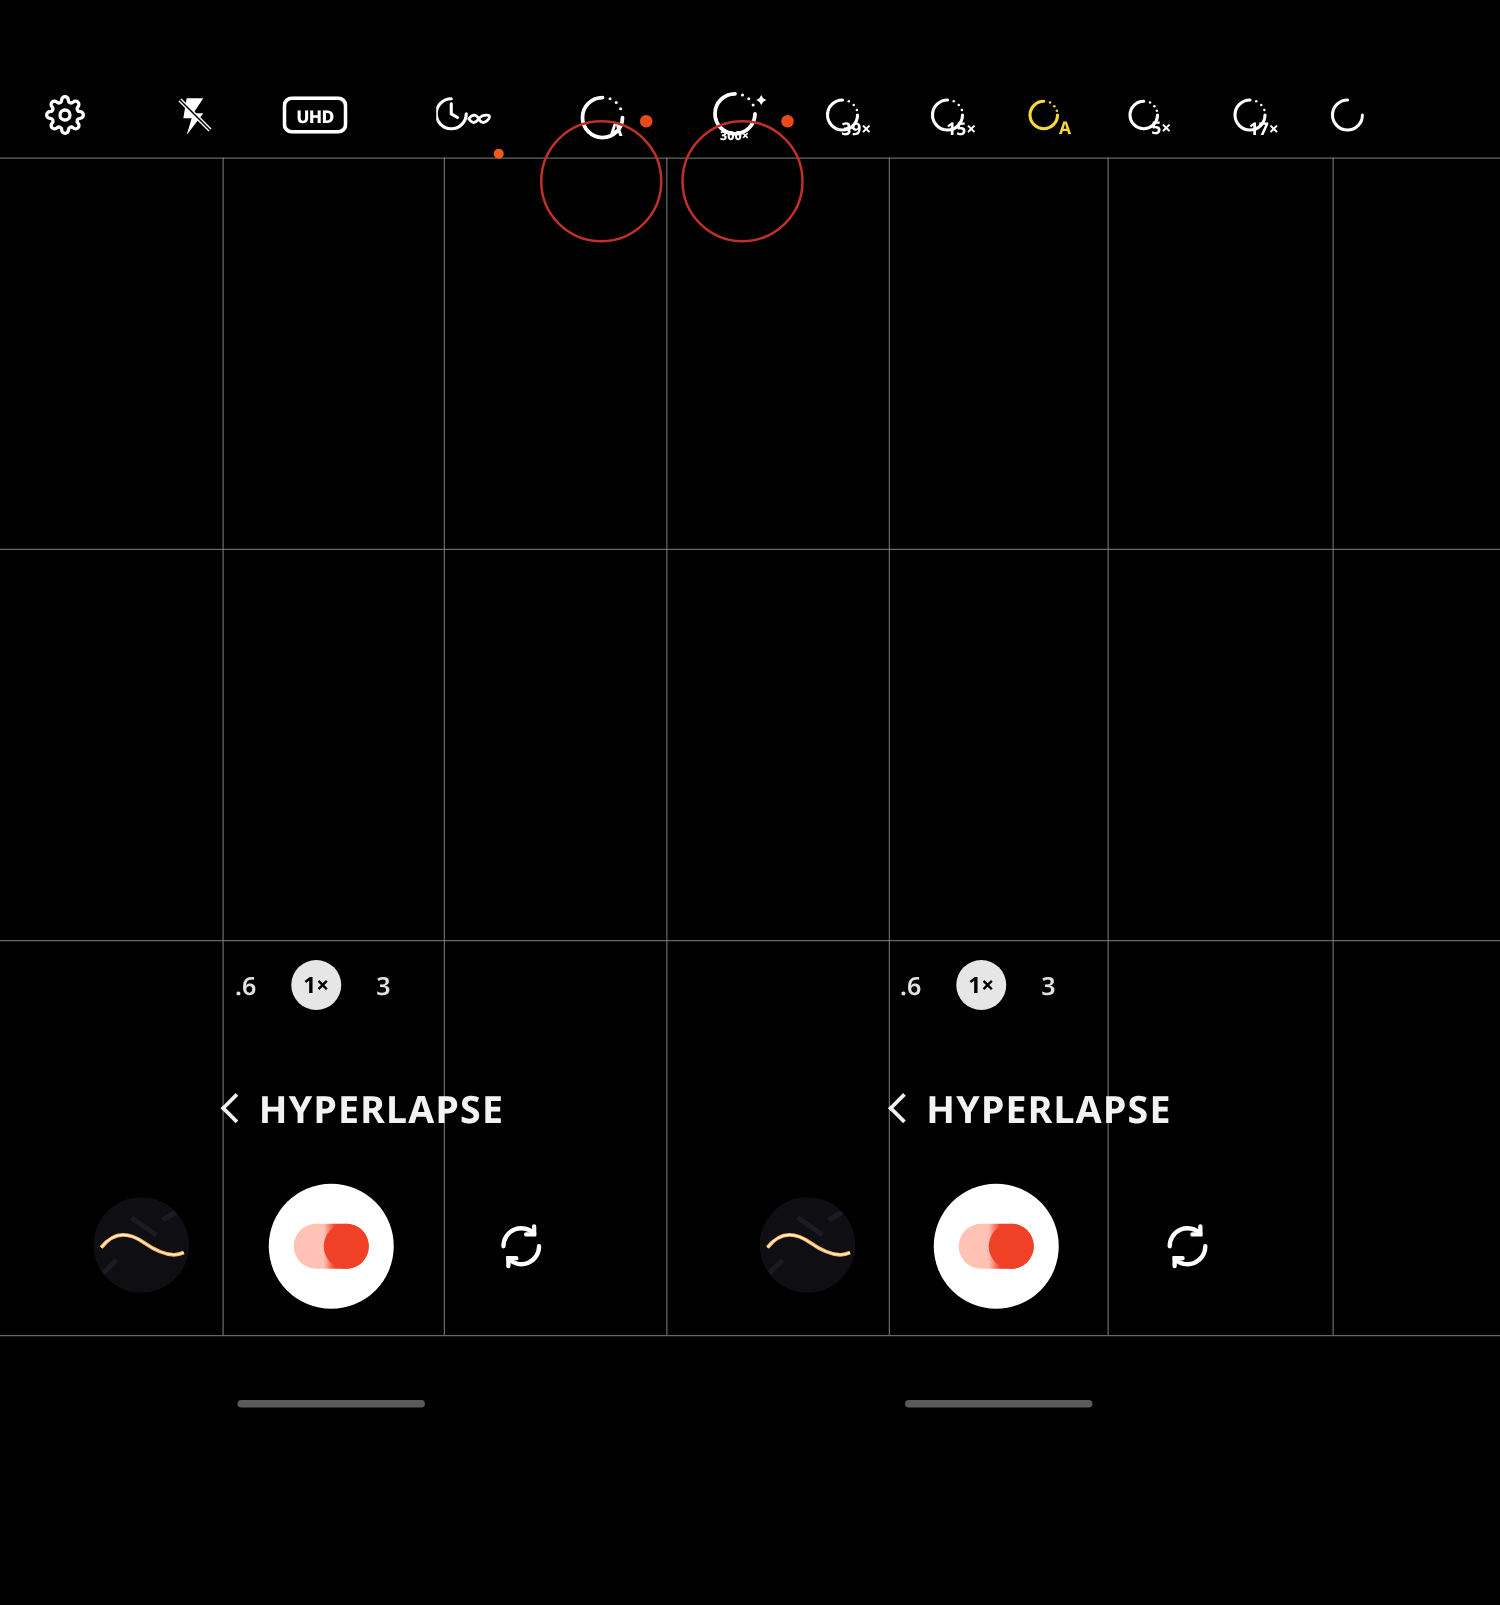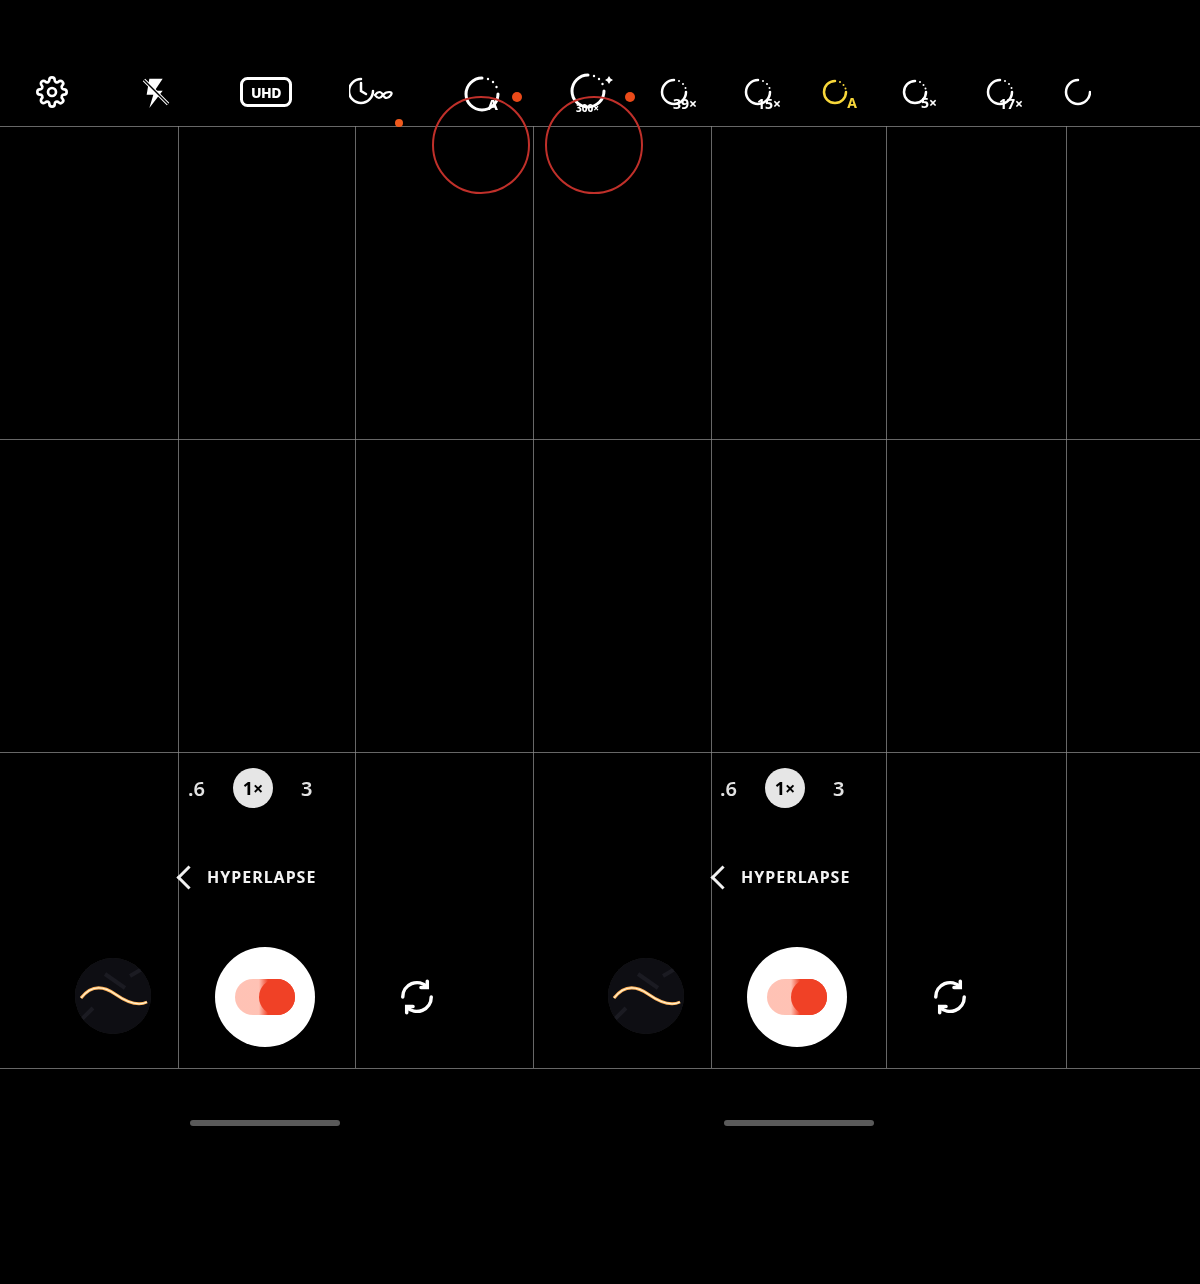--- a/index.html
+++ b/index.html
@@ -15,21 +15,21 @@
 
   
   .chg-dot{position:absolute;width:8px;height:8px;background:#f05a1d;border-radius:50%;}
 
   
   .zoom-row{position:absolute;display:flex;align-items:center;gap:28px;color:#e2e2e2;font-weight:600;}
   .zoom-lbl{font-size:20px;}
   .zoom-sel{width:40px;height:40px;border-radius:50%;background:#e6e6e6;color:#000;display:flex;align-items:center;justify-content:center;font-size:18px;font-weight:700;}
 
   
-  .mode{position:absolute;display:flex;align-items:center;gap:10px;color:#f2f2f2;font-size:16px;font-weight:700;letter-spacing:1px;}
+  .mode{position:absolute;display:flex;align-items:center;gap:10px;color:#f2f2f2;font-size:30px;font-weight:700;letter-spacing:1px;}
   .chev-left{width:14px;height:14px;border-left:3.5px solid #f1f1f1;border-bottom:3.5px solid #f1f1f1;transform:rotate(45deg);}
 
   
   .thumb{position:absolute;width:76px;height:76px;border-radius:50%;overflow:hidden;box-shadow:0 0 0 1px #222 inset;}
   .thumb svg{display:block;}
 
   
   .shutter{position:absolute;width:100px;height:100px;border-radius:50%;background:#fff;display:flex;align-items:center;justify-content:center;}
   .shutter .inner{width:60px;height:36px;border-radius:18px;background:linear-gradient(90deg,rgba(255,120,90,.45)0%,rgba(255,120,90,.45)40%,#f04126 55%,#f04126 100%);position:relative;}
   .shutter .inner::after{content:"";position:absolute;right:0;top:0;width:36px;height:36px;border-radius:50%;background:#f04126;}
@@ -75,21 +75,21 @@
     </div>
 
     <div class="slot" style="left:128px;width:56px">
       <svg width="32" height="32" viewBox="0 0 24 24" fill="#fff">
         <path d="M7 2 L17 2 L11 11 L17 11 L7 24 L10 14 L5 14 Z" fill="#fff"></path>
         <line x1="3" y1="3" x2="21" y2="21" stroke="#fff" stroke-width="2.5"></line>
         <line x1="3" y1="3" x2="21" y2="21" stroke="#000" stroke-width="1"></line>
       </svg>
     </div>
 
-    <div class="slot" style="left:230px;width:72px">
+    <div class="slot" style="left:216px;width:72px">
       <svg width="52" height="30" viewBox="0 0 52 30">
         <rect x="1.5" y="1.5" width="49" height="27" rx="6" fill="none" stroke="#fff" stroke-width="3"></rect>
         <text x="26" y="21" text-anchor="middle" fill="#fff" font-family="inherit" font-size="14" font-weight="800" letter-spacing="-.5">UHD</text>
       </svg>
     </div>
 
     <div class="slot" style="left:338px;width:68px">
       <svg width="46" height="34" viewBox="0 0 46 34" fill="none" stroke="#fff" stroke-width="2.5" stroke-linecap="round">
         <path d="M12 4 a12 12 0 1 0 12 12"></path>
         <path d="M12 8 v8 l5 3"></path>

